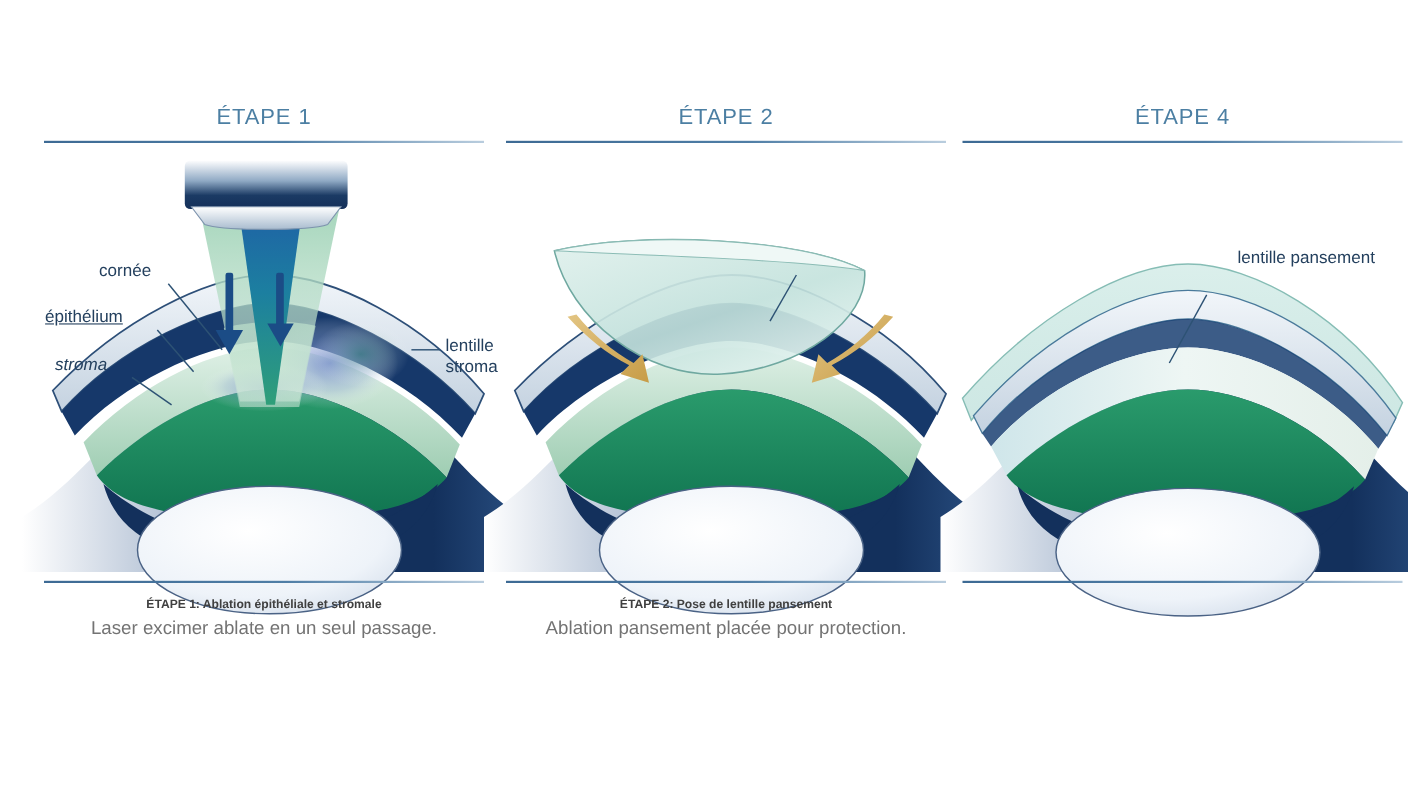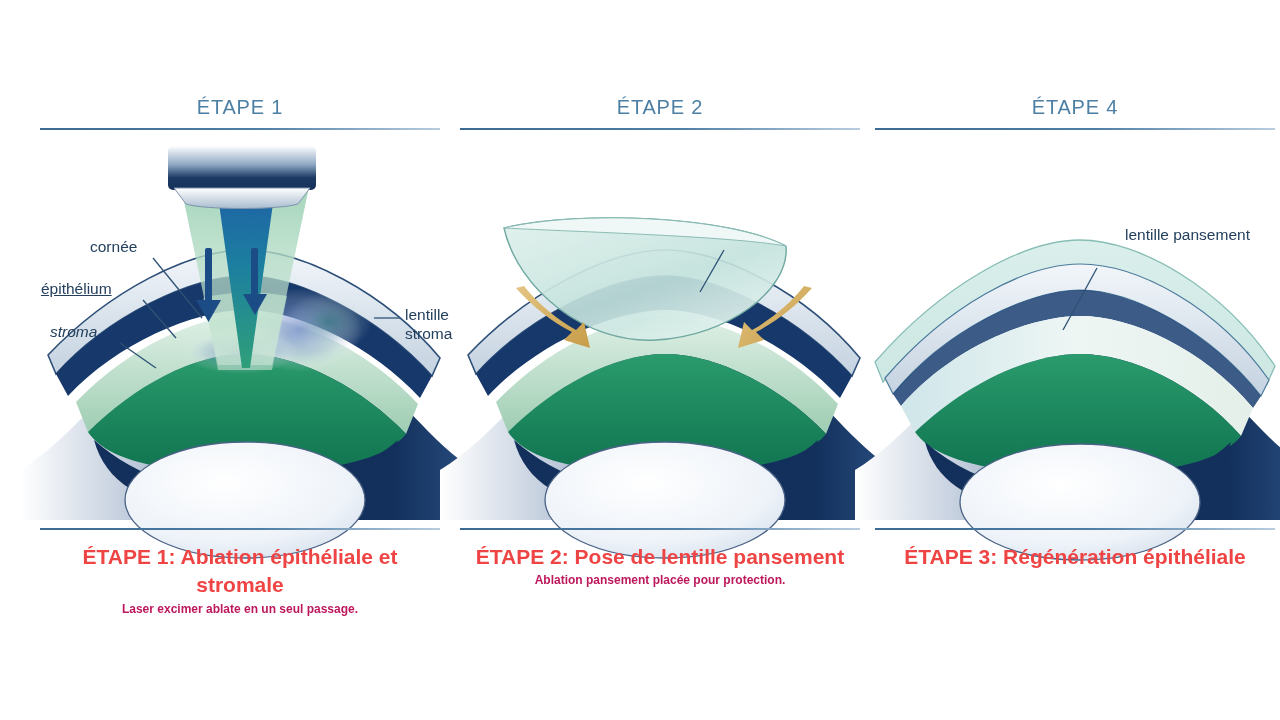--- a/index.html
+++ b/index.html
@@ -27,22 +27,22 @@
   .rule{
     position:absolute;left:0;width:400px;height:2px;
     background:linear-gradient(90deg,#3d6a94 0%,#4f7ea6 55%,#b9cdde 100%);
   }
   .rule-top{top:128px;}
   .rule-bottom{top:528px;}
 
   .caption{
     position:absolute;top:543px;left:0;width:400px;text-align:center;
   }
-  .cap-head{font-size:21px;font-weight:bold;color:#ef4444;line-height:1.35;}
-  .cap-sub{font-size:12px;font-weight:700;color:#be185d;line-height:1.4;margin-top:1px;}
+  .cap-head{font-size:11px;font-weight:bold;color:#404040;line-height:1.35;}
+  .cap-sub{font-size:17px;font-weight:400;color:#737373;line-height:1.4;margin-top:1px;}
 
   .art{position:absolute;top:140px;left:0;width:400px;height:380px;}
   .art svg{display:block;width:400px;height:380px;overflow:visible;}
 
   .anno{
     position:absolute;font-size:15.5px;color:#24405e;line-height:1.22;
     white-space:nowrap;
   }
   #lbl-cornee{left:50px;top:238px;}
   #lbl-epithelium{left:1px;top:280px;text-decoration:underline;}
@@ -395,17 +395,16 @@
         <ellipse cx="205" cy="362" rx="120" ry="58" fill="url(#g3-lens)" stroke="#4a6285" stroke-width="1.3"></ellipse>
       </svg>
     </div>
 
     <svg style="position:absolute;left:0;top:0;width:400px;height:520px;pointer-events:none;overflow:visible">
       <line x1="222" y1="268" x2="188" y2="330" stroke="#2d5274" stroke-width="1.3"></line>
     </svg>
 
     <div class="rule rule-bottom"></div>
     <div class="caption">
-      <div class="cap-head">ÉTAPE 3: Régénération épithéliale</div>
     </div>
   </div>
 
 </div>
 
 </body></html>

